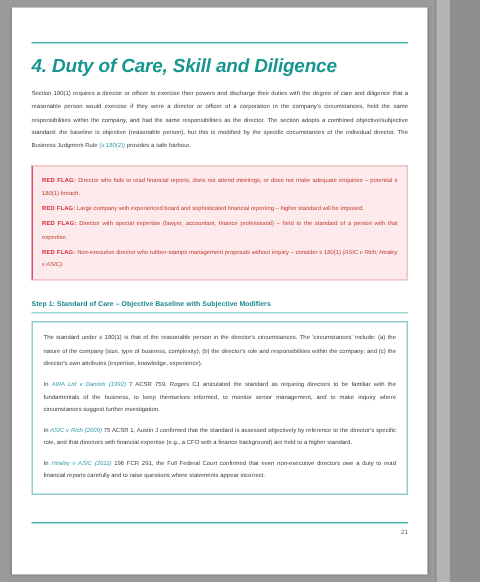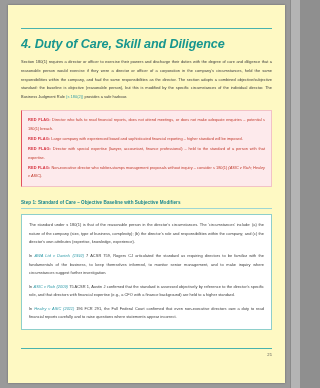--- a/index.html
+++ b/index.html
@@ -19,21 +19,21 @@
     background: #9a9a9a;
   }
 
   
   .sheet {
     position: absolute;
     left: 8px;
     top: 5px;
     width: 277px;
     height: 378px;
-    background: #fef9c3;
+    background: #ffffff;
     box-shadow: 0 0 2px rgba(0,0,0,0.35);
   }
 
   
   .gutter {
     position: absolute;
     right: 0;
     top: 0;
     width: 10px;
     height: 388px;

